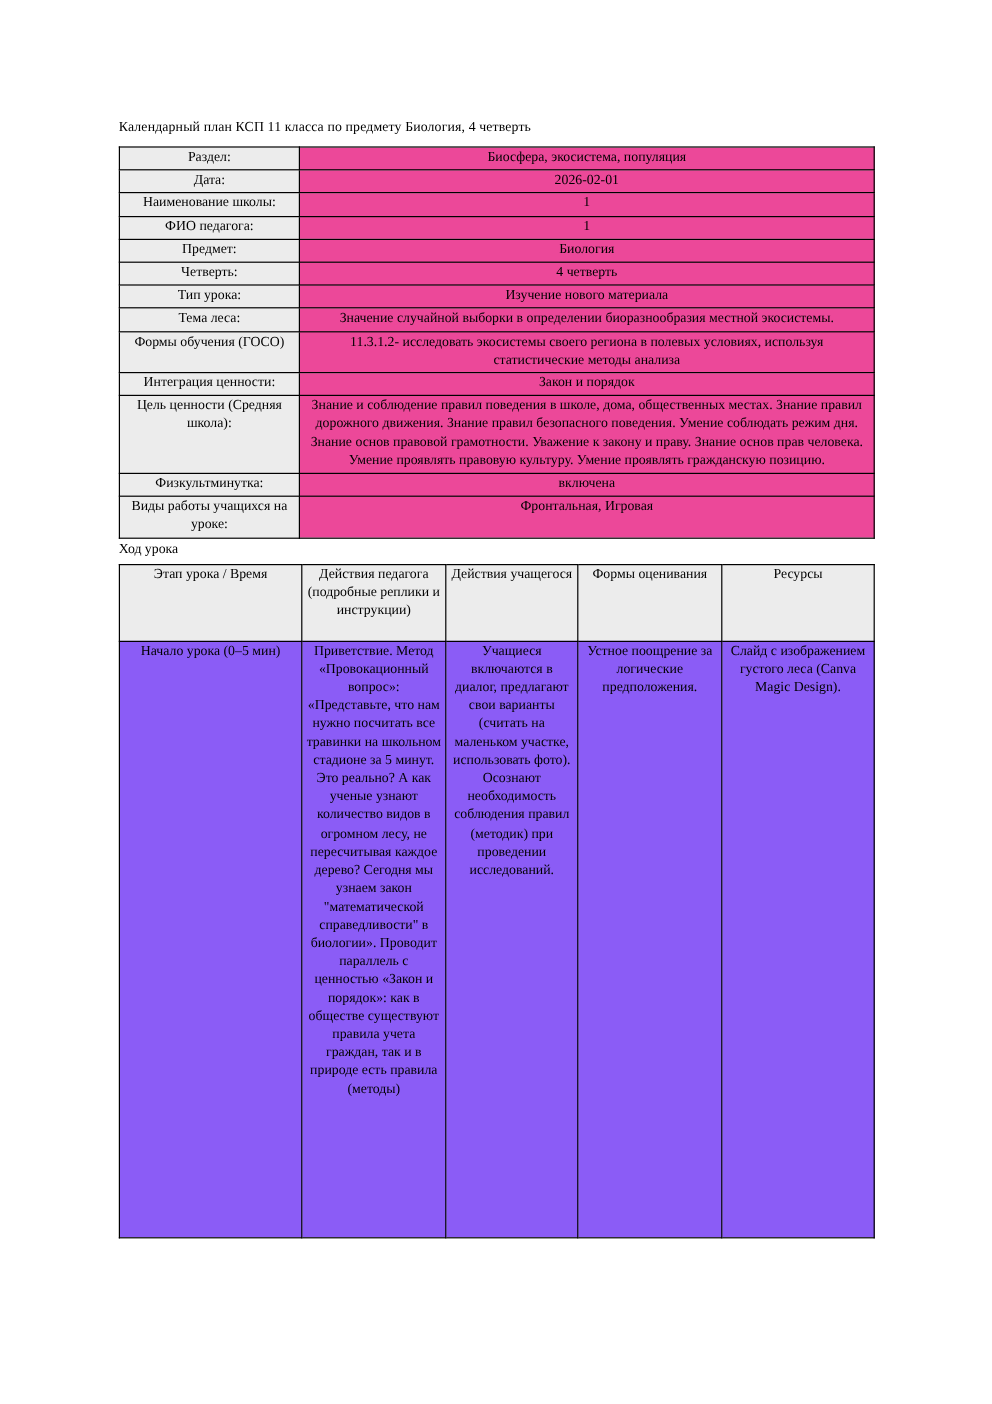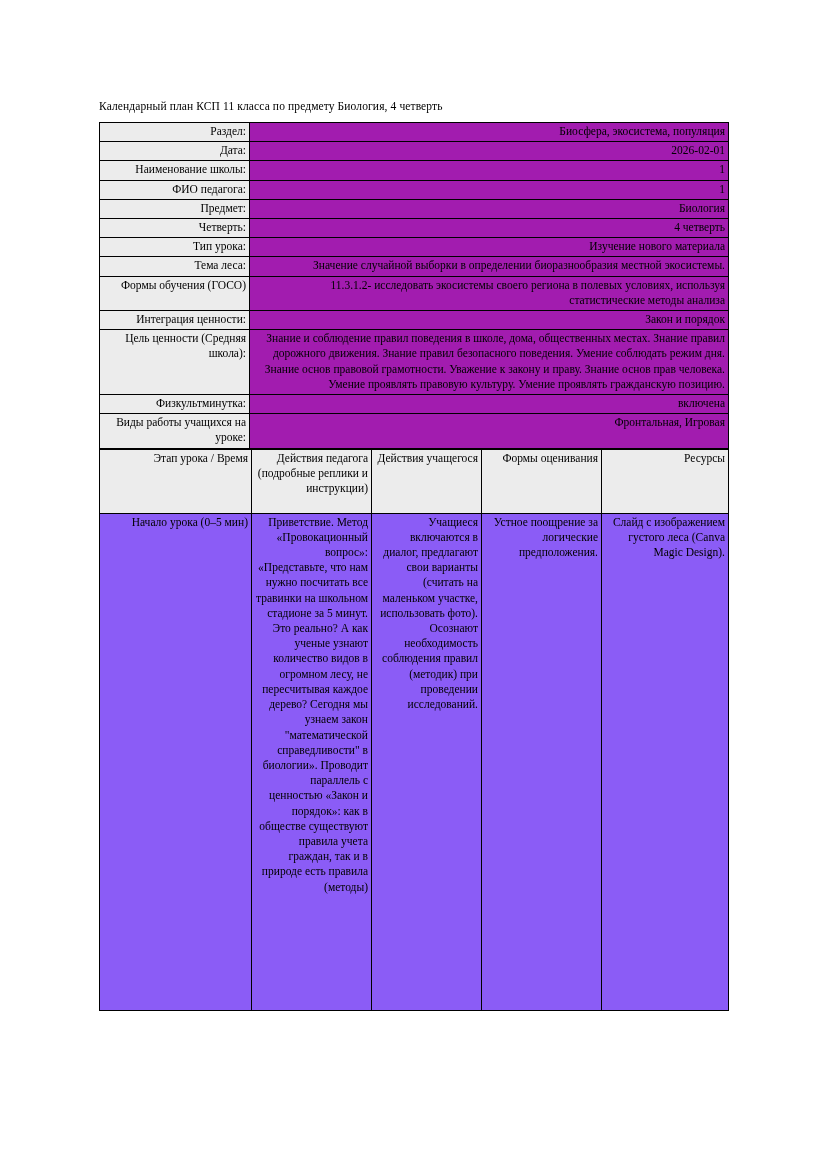--- a/index.html
+++ b/index.html
@@ -46,35 +46,35 @@
     width: 629px;
     border-collapse: collapse;
     table-layout: fixed;
     font-size: 11.5px;
     line-height: 15.2px;
   }
   table.grid td, table.grid th {
     border: 1px solid #000000;
     padding: 1px 3px 2px 3px;
     vertical-align: top;
-    text-align: right;
+    text-align: center;
     font-weight: normal;
     word-wrap: break-word;
     overflow-wrap: break-word;
     hyphens: none;
   }
 
   
   .info col.c-label { width: 150px; }
   .info col.c-value { width: 479px; }
   .info td.label {
     background: #ececec;
   }
   .info td.value {
-    background: #a21caf;
+    background: #ec4899;
   }
 
   
   .flow col.c1 { width: 152px; }
   .flow col.c2 { width: 120px; }
   .flow col.c3 { width: 110px; }
   .flow col.c4 { width: 120px; }
   .flow col.c5 { width: 127px; }
 
   .flow thead td {
@@ -161,20 +161,21 @@
             <td class="label">Физкультминутка:</td>
             <td class="value">включена</td>
           </tr>
           <tr>
             <td class="label">Виды работы учащихся на уроке:</td>
             <td class="value">Фронтальная, Игровая</td>
           </tr>
         </tbody>
     </table>
 
+    <p class="section-label">Ход урока</p>
 
     <table class="grid flow">
       <colgroup>
         <col class="c1">
         <col class="c2">
         <col class="c3">
         <col class="c4">
         <col class="c5">
       </colgroup>
       <thead>

